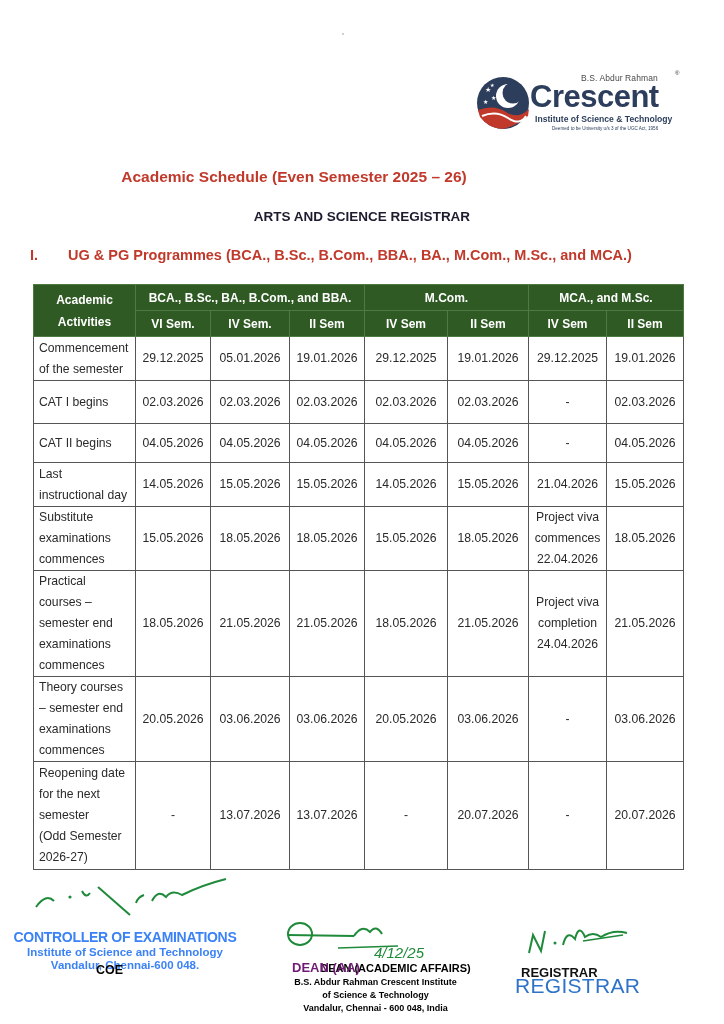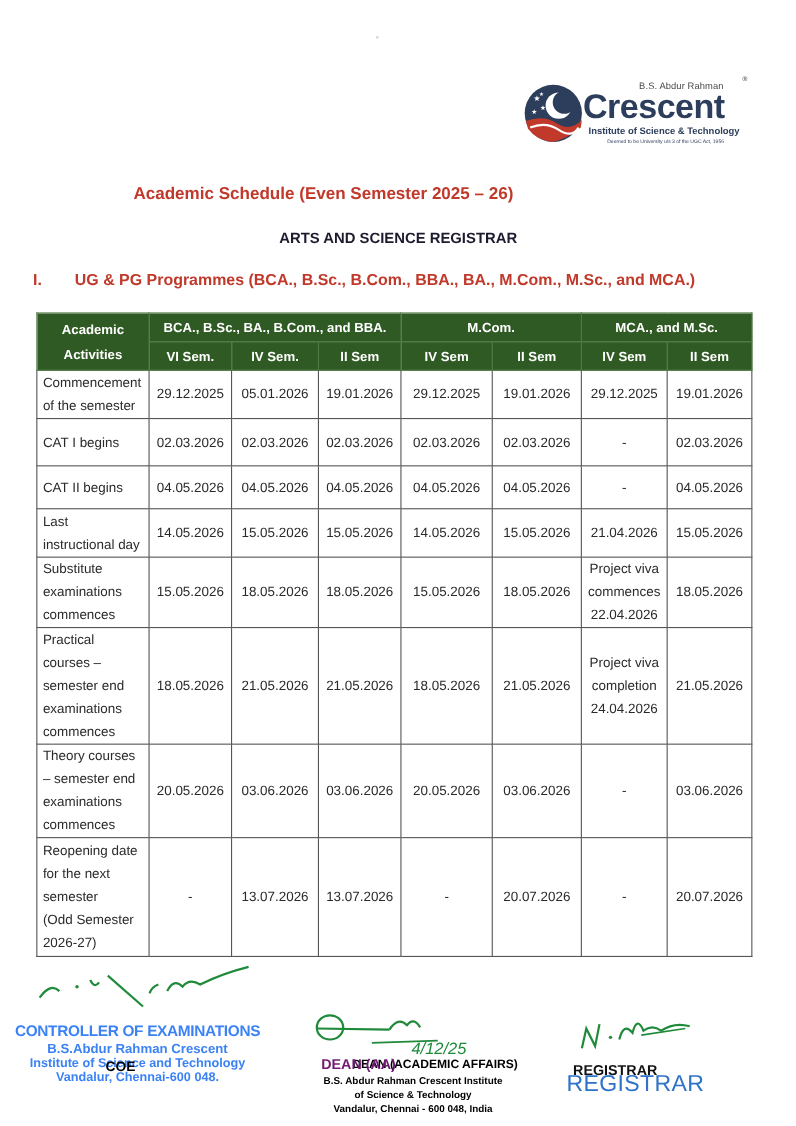--- a/index.html
+++ b/index.html
@@ -352,21 +352,20 @@
   <svg class="coe-scribble" width="200" height="50" viewBox="0 0 200 50">
     <path d="M4 32 Q14 18 22 26" stroke="#1f8a3a" stroke-width="2" fill="none"></path>
     <circle cx="38" cy="22" r="1.6" fill="#1f8a3a"></circle>
     <path d="M50 16 Q54 24 58 18" stroke="#1f8a3a" stroke-width="2" fill="none"></path>
     <path d="M66 12 L98 40" stroke="#1f8a3a" stroke-width="2" fill="none"></path>
     <path d="M104 28 Q106 22 112 20" stroke="#1f8a3a" stroke-width="2" fill="none"></path>
     <path d="M120 26 Q126 14 134 22 Q140 14 150 20 Q170 10 194 4" stroke="#1f8a3a" stroke-width="2" fill="none"></path>
   </svg>
   <div class="coe-stamp">
     <div class="l1">CONTROLLER OF EXAMINATIONS</div>
-    <div class="l2">B.S.Abdur Rahman Crescent</div>
     <div class="l3">Institute of Science and Technology</div>
     <div class="l4">Vandalur, Chennai-600 048.</div>
   </div>
   <div class="coe-label">COE</div>
 </div>
 
 <div class="sig dean-block">
   <div class="dean-stamp">
     <div class="l1">DEAN (ACADEMIC AFFAIRS)</div>
     <div class="l2">B.S. Abdur Rahman Crescent Institute</div>

